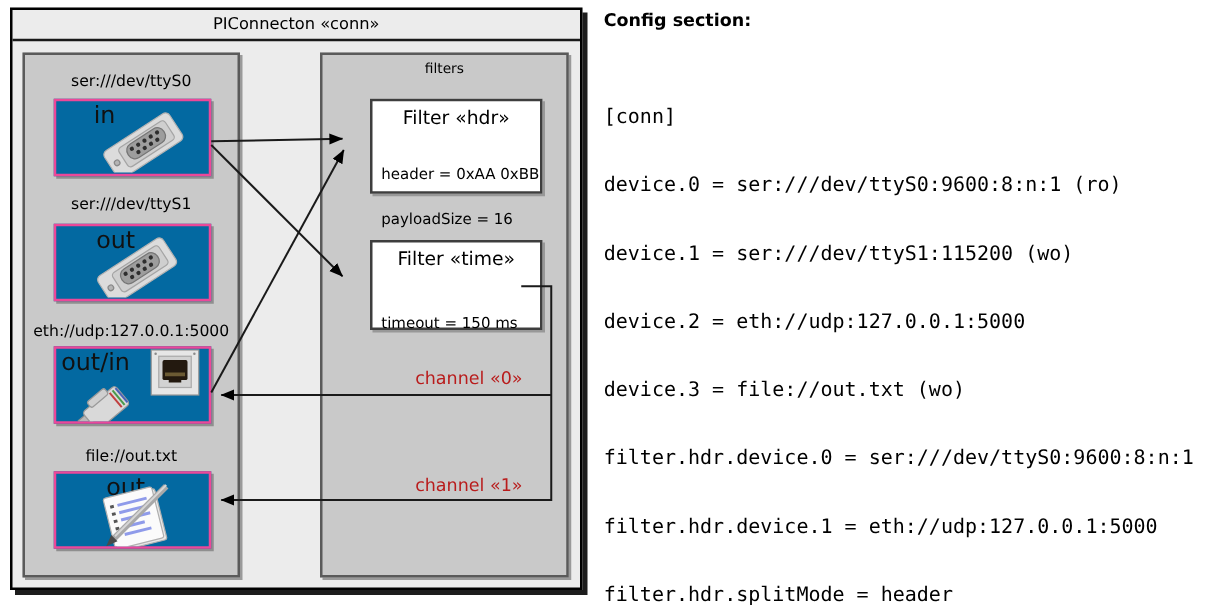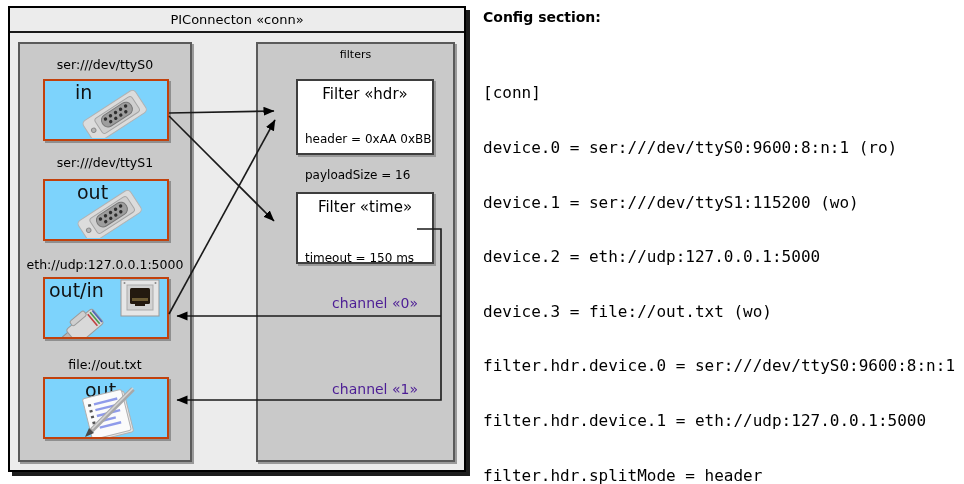--- a/index.html
+++ b/index.html
@@ -27,37 +27,37 @@
   .filters-panel { left:256px; top:42px; width:199px; height:420px; }
   .filters-title { position:absolute; top:4px; width:100%; text-align:center; font-size:11px; color:#000; }
 
   
   .dev-label {
     position:absolute; left:18px; width:174px; text-align:center;
     font-size:12.5px; color:#000;
   }
   .dev-box {
     position:absolute; left:43px; width:126px; height:62px;
-    background:#7dd3fc; border:2px solid #c2410c; box-shadow:2px 2px 0 #8f8f8f;
+    background:#0369a1; border:2px solid #ec4899; box-shadow:2px 2px 0 #8f8f8f;
   }
   .port-label { position:absolute; top:0px; font-size:19px; color:#111; line-height:22px; }
 
   
   .filter-box {
     position:absolute; left:296px; width:138px;
     background:#fff; border:2px solid #3e3e3e; box-shadow:2px 2px 0 #989898;
   }
   .filter-title { text-align:center; font-size:15px; color:#000; padding-top:4px; }
   .filter-attrs { padding:8px 0 0 7px; }
   .filter-attr { font-size:12px; line-height:16px; color:#000;margin-top:20px; }
 
   
   .channel-label {
     position:absolute; left:318px; width:100px; text-align:right;
-    font-size:14px; color:#4c1d95;
+    font-size:14px; color:#b91c1c;
   }
 
   
   .wires { position:absolute; left:0; top:0; width:964px; height:484px; pointer-events:none; }
   .wires line, .wires polyline { stroke:#1a1a1a; stroke-width:1.6; fill:none; }
 
   
   .config { position:absolute; left:483px; top:9px; color:#000; }
   .config-heading { font-family:"DejaVu Sans", sans-serif; font-weight:bold; font-size:14px; }
   .config-lines { position:absolute; left:0; top:39px; width:480px;

